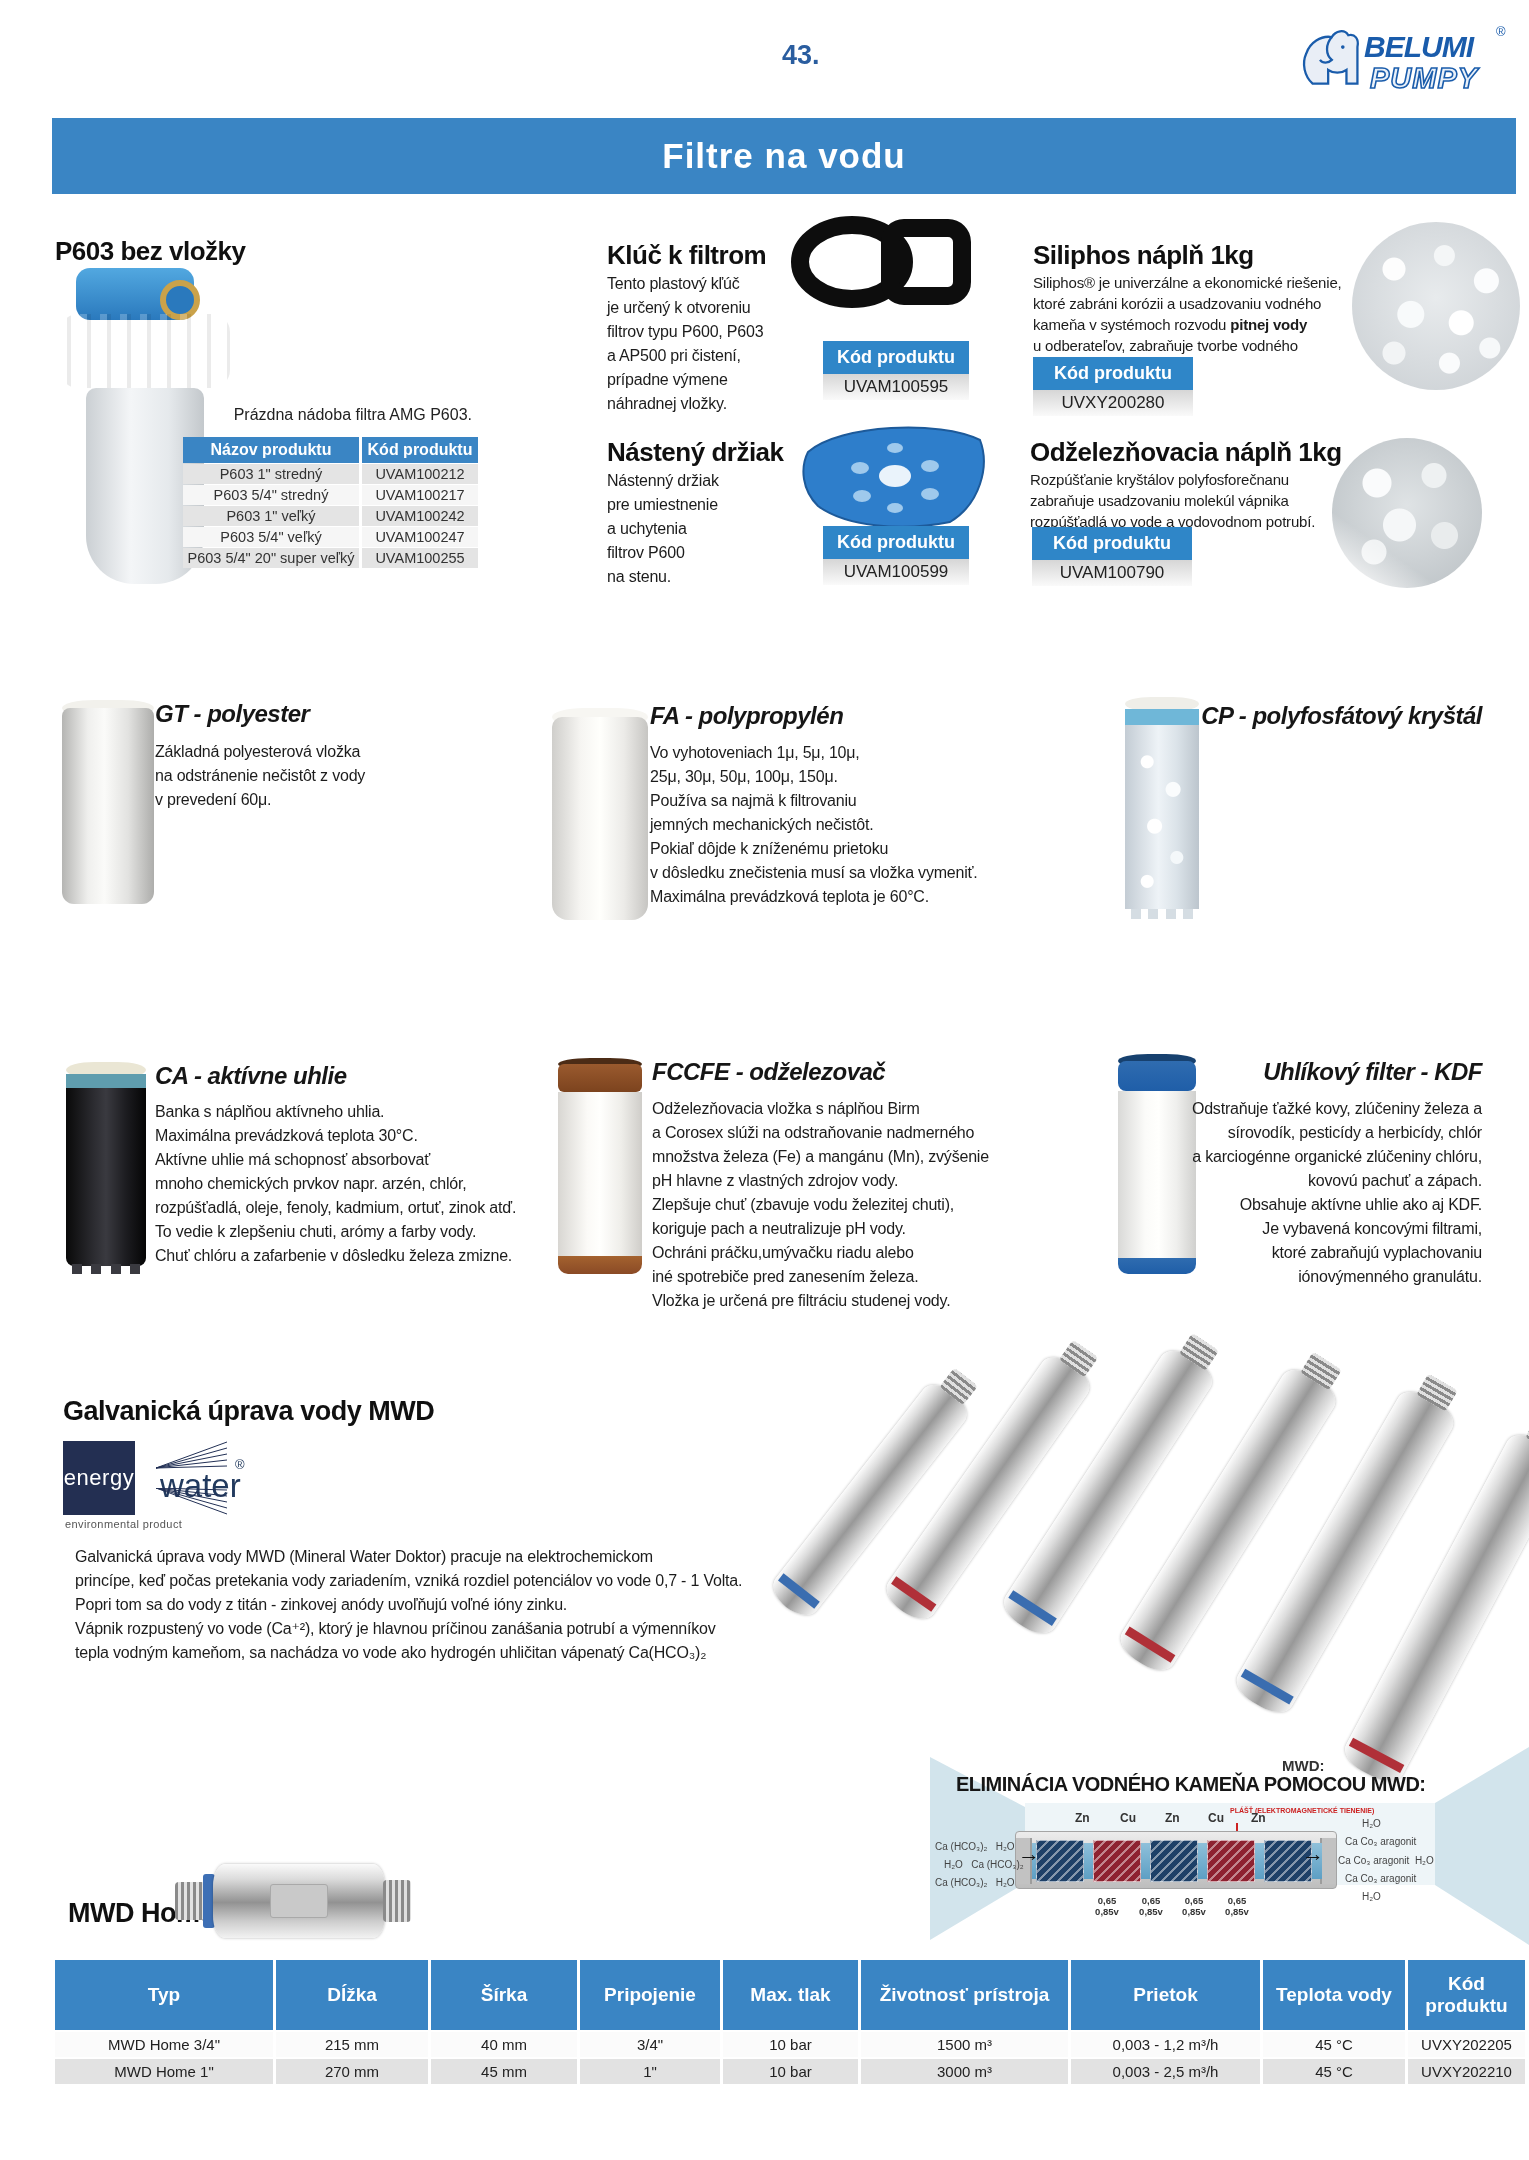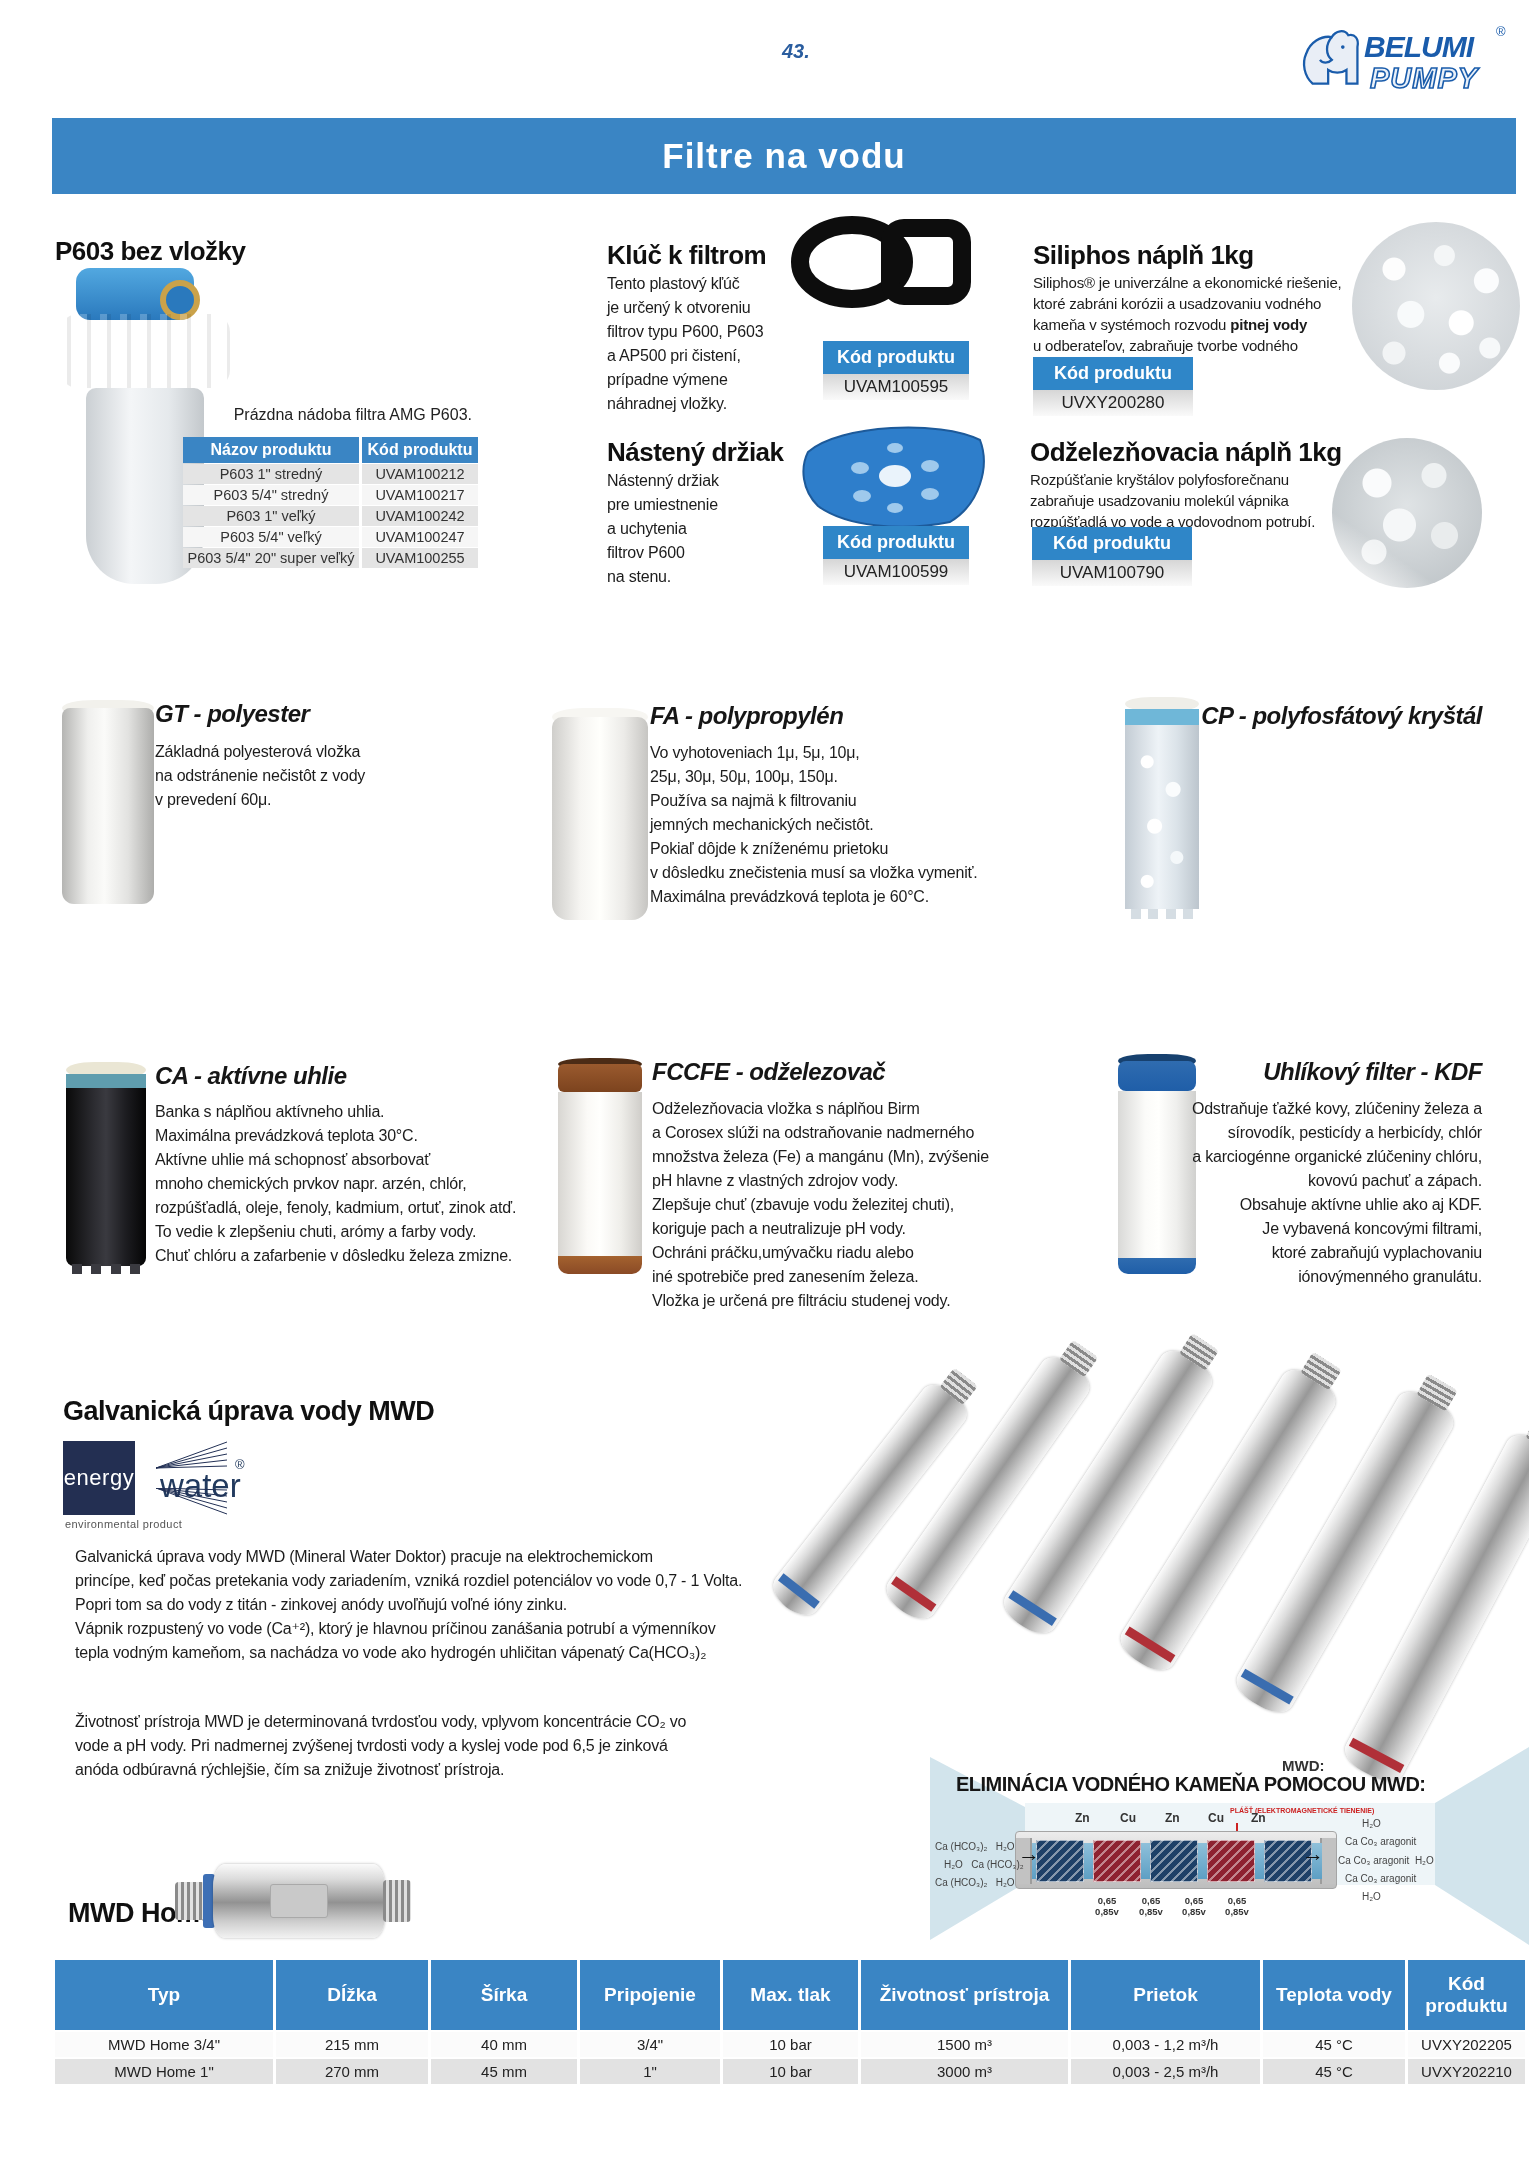--- a/index.html
+++ b/index.html
@@ -1,21 +1,21 @@
 <!DOCTYPE html>
 <html><head>
 <meta charset="utf-8">
 <style>
   * { margin:0; padding:0; box-sizing:border-box; }
   html,body { background:#ffffff; }
   body { font-family:"Liberation Sans","DejaVu Sans",sans-serif; color:#1a1a1a; }
   .page { position:relative; width:1529px; height:2160px; background:#fff; overflow:hidden; }
   .abs { position:absolute; }
 
-  .page-number { font-size:20px; font-weight:bold; font-style:italic; color:#2a5d9f; }
+  .page-number { font-size:27px; font-weight:bold; color:#2a5d9f; }
   .brand-name { font-size:30px; font-weight:bold; color:#1a5cab; letter-spacing:-1px; font-style:italic; }
   .brand-sub { font-size:29px; font-weight:bold; color:#eaf1f9; -webkit-text-stroke:1.6px #1a5cab; letter-spacing:1px; font-style:italic; }
   .brand-reg { font-size:13px; color:#1a5cab; vertical-align:top; }
 
   .banner { background:#3a85c4; display:flex; align-items:center; justify-content:center; }
   .banner-title { color:#ffffff; font-size:35px; font-weight:bold; letter-spacing:1px; }
 
   .h-section { font-size:26px; font-weight:bold; color:#101010; letter-spacing:-0.5px; }
   .h-big { font-size:27px; font-weight:bold; color:#101010; letter-spacing:-0.5px; }
   .body-text { font-size:16px; line-height:24px; letter-spacing:-0.2px; color:#1c1c1c; white-space:pre-line; }
@@ -339,23 +339,20 @@
         </svg>
     </span>
     <span class="abs" style="left:2px; top:77px; font-size:11px; color:#555; letter-spacing:.4px;">environmental product</span>
   </div>
 
   <div class="abs body-text" style="left:75px; top:1545px; width:680px;">Galvanická úprava vody MWD (Mineral Water Doktor) pracuje na elektrochemickom
 princípe, keď počas pretekania vody zariadením, vzniká rozdiel potenciálov vo vode 0,7 - 1 Volta.
 Popri tom sa do vody z titán - zinkovej anódy uvoľňujú voľné ióny zinku.
 Vápnik rozpustený vo vode (Ca⁺²), ktorý je hlavnou príčinou zanášania potrubí a výmenníkov
 tepla vodným kameňom, sa nachádza vo vode ako hydrogén uhličitan vápenatý Ca(HCO₃)₂</div>
-  <div class="abs body-text" style="left:75px; top:1710px; width:680px;">Životnosť prístroja MWD je determinovaná tvrdosťou vody, vplyvom koncentrácie CO₂ vo
-vode a pH vody. Pri nadmernej zvýšenej tvrdosti vody a kyslej vode pod 6,5 je zinková
-anóda odbúravná rýchlejšie, čím sa znižuje životnosť prístroja.</div>
 
   <div class="abs" style="left:760px; top:1330px; width:769px; height:432px;">
     <div class="mwd-cyl" style="left:110px; top:170px; width:272px; height:52px; transform:translate(-50%,-50%) rotate(-52deg);">
         <div class="ring"></div>
         <div class="tip"></div>
       </div>
     <div class="mwd-cyl" style="left:228px; top:158px; width:300px; height:55px; transform:translate(-50%,-50%) rotate(-55deg);">
         <div class="ring red"></div>
         <div class="tip"></div>
       </div>

